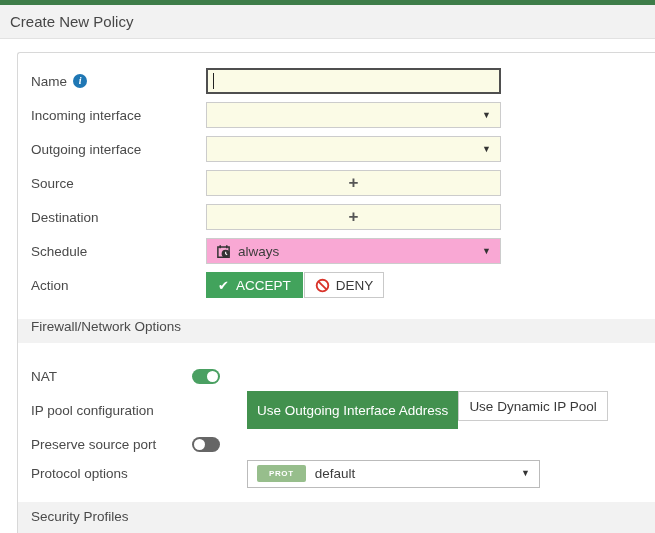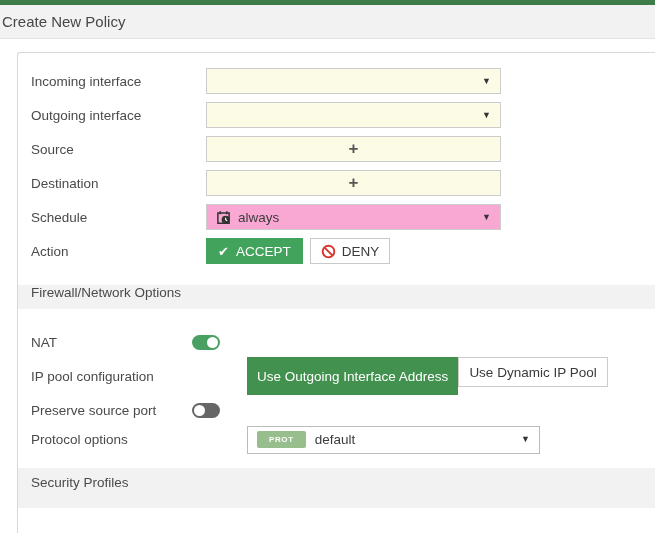--- a/index.html
+++ b/index.html
@@ -4,21 +4,21 @@
 <style>
   html,body { margin:0; padding:0; }
   body {
     width:655px; height:533px; overflow:hidden; position:relative;
     background:#ffffff; font-family:"Liberation Sans", sans-serif;
     -webkit-font-smoothing:antialiased;
   }
   .topstrip { height:5px; background:#3e7d49; }
   .titlebar {
     height:33px; background:#f2f2f2; border-bottom:1px solid #e2e2e2;
-    display:flex; align-items:center; padding-left:2px;
+    display:flex; align-items:center; padding-left:10px;
     font-size:15px; color:#474747;
   }
   .panel {
     position:absolute; left:17px; top:52px; right:0; bottom:0;
     border-left:1px solid #d8d8d8; border-top:1px solid #d8d8d8;
     border-top-left-radius:3px; background:#fff;
     padding-top:15px; box-sizing:border-box; overflow:hidden;
   }
   .row { display:flex; align-items:center; height:26px; margin:0 0 8px 13px; }
   .lbl { width:175px; font-size:13.5px; color:#4a4a4a; flex-shrink:0; display:flex; align-items:center; }
@@ -59,21 +59,21 @@
   .btn-accept {
     background:#42a35c; color:#fff; border:none; height:26px;
     display:inline-flex; align-items:center; gap:7px; padding:0 12px;
     font-size:13.5px; font-family:inherit; cursor:pointer;
   }
   .btn-accept .chk { font-size:13px; }
   .btn-deny {
     background:#fff; border:1px solid #c9c9c9; color:#3a3a3a; height:26px;
     display:inline-flex; align-items:center; gap:6px; padding:0 10px;
     font-size:13.5px; font-family:inherit; box-sizing:border-box;
-    margin-left:7px; cursor:pointer;
+    margin-left:1px; cursor:pointer;
   }
 
   .section-bar {
     height:24px; background:#f2f2f2; display:flex; 
     padding-left:13px; font-size:13.5px; color:#4a4a4a; margin-top:21px;
   }
   .section-bar.bottom { margin-top:20px; height:40px; align-items:flex-start; padding-top:7px; box-sizing:border-box; }
 
   .toggle { width:28px; height:15px; border-radius:8px; position:relative; cursor:pointer; flex-shrink:0; }
   .toggle .knob { position:absolute; top:2px; width:11px; height:11px; border-radius:50%; background:#fff; }
@@ -106,20 +106,30 @@
 <body>
 
 <div class="topstrip"></div>
 
 <div class="titlebar">
   <span>Create New Policy</span>
 </div>
 
 <div class="panel">
 
+  <div class="row">
+    <span class="lbl">
+      <span>Name</span>
+      <span class="info-icon">i</span>
+    </span>
+    <span class="name-wrap">
+      <input class="name-input" type="text" value="" style="">
+      <span class="caret-bar"></span>
+    </span>
+  </div>
 
   <div class="row">
     <span class="lbl">Incoming interface</span>
     <div class="field select">
       <span class="grow"></span>
       <span class="dd-caret">▼</span>
     </div>
   </div>
 
   <div class="row">

